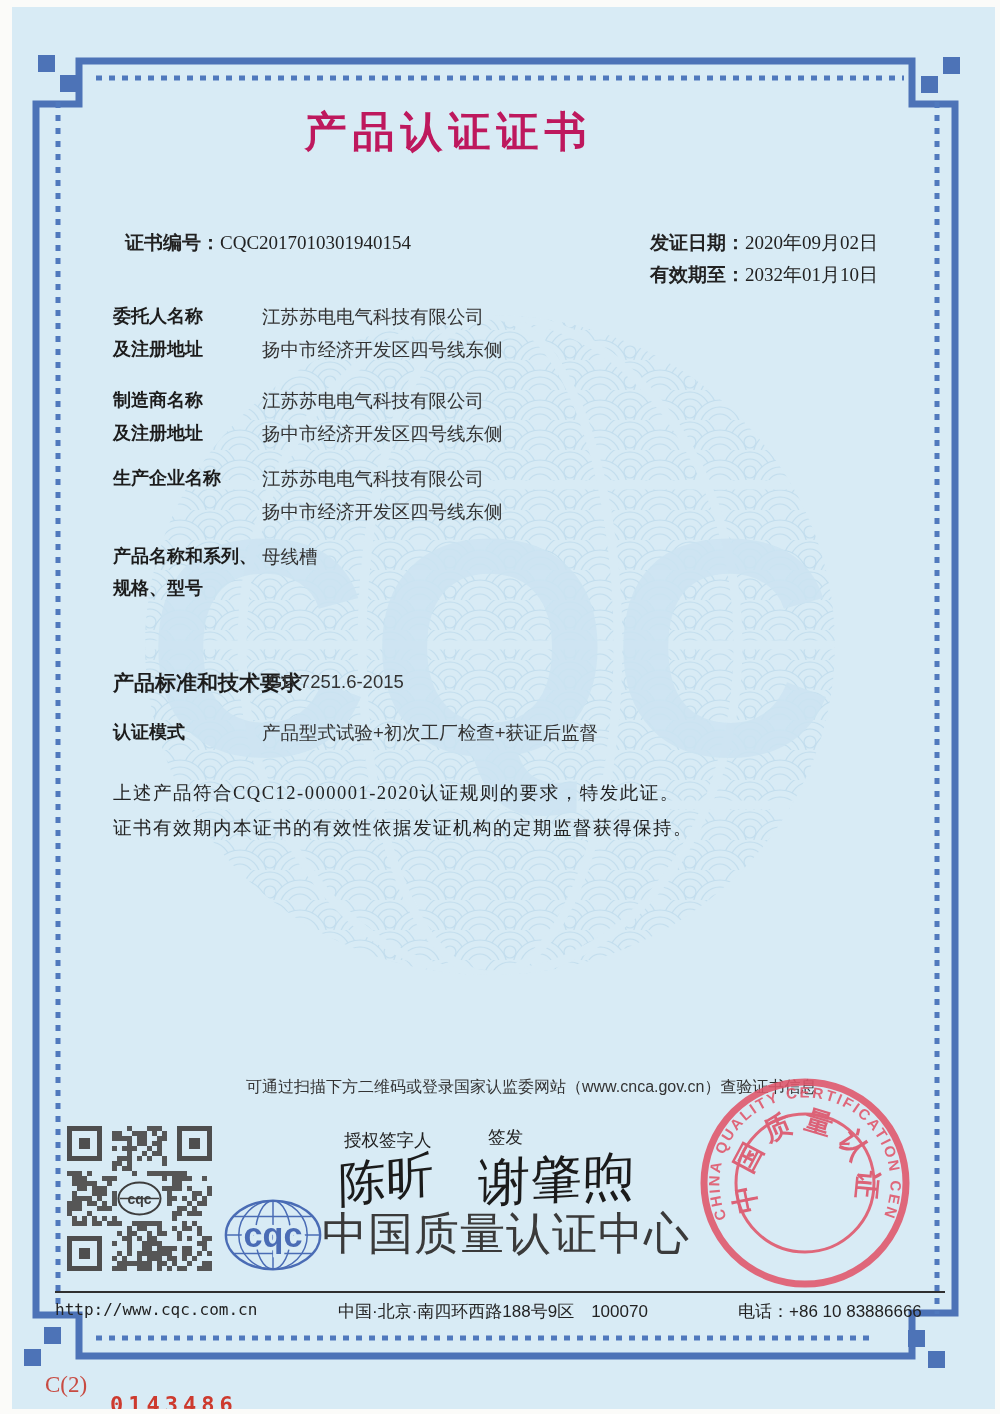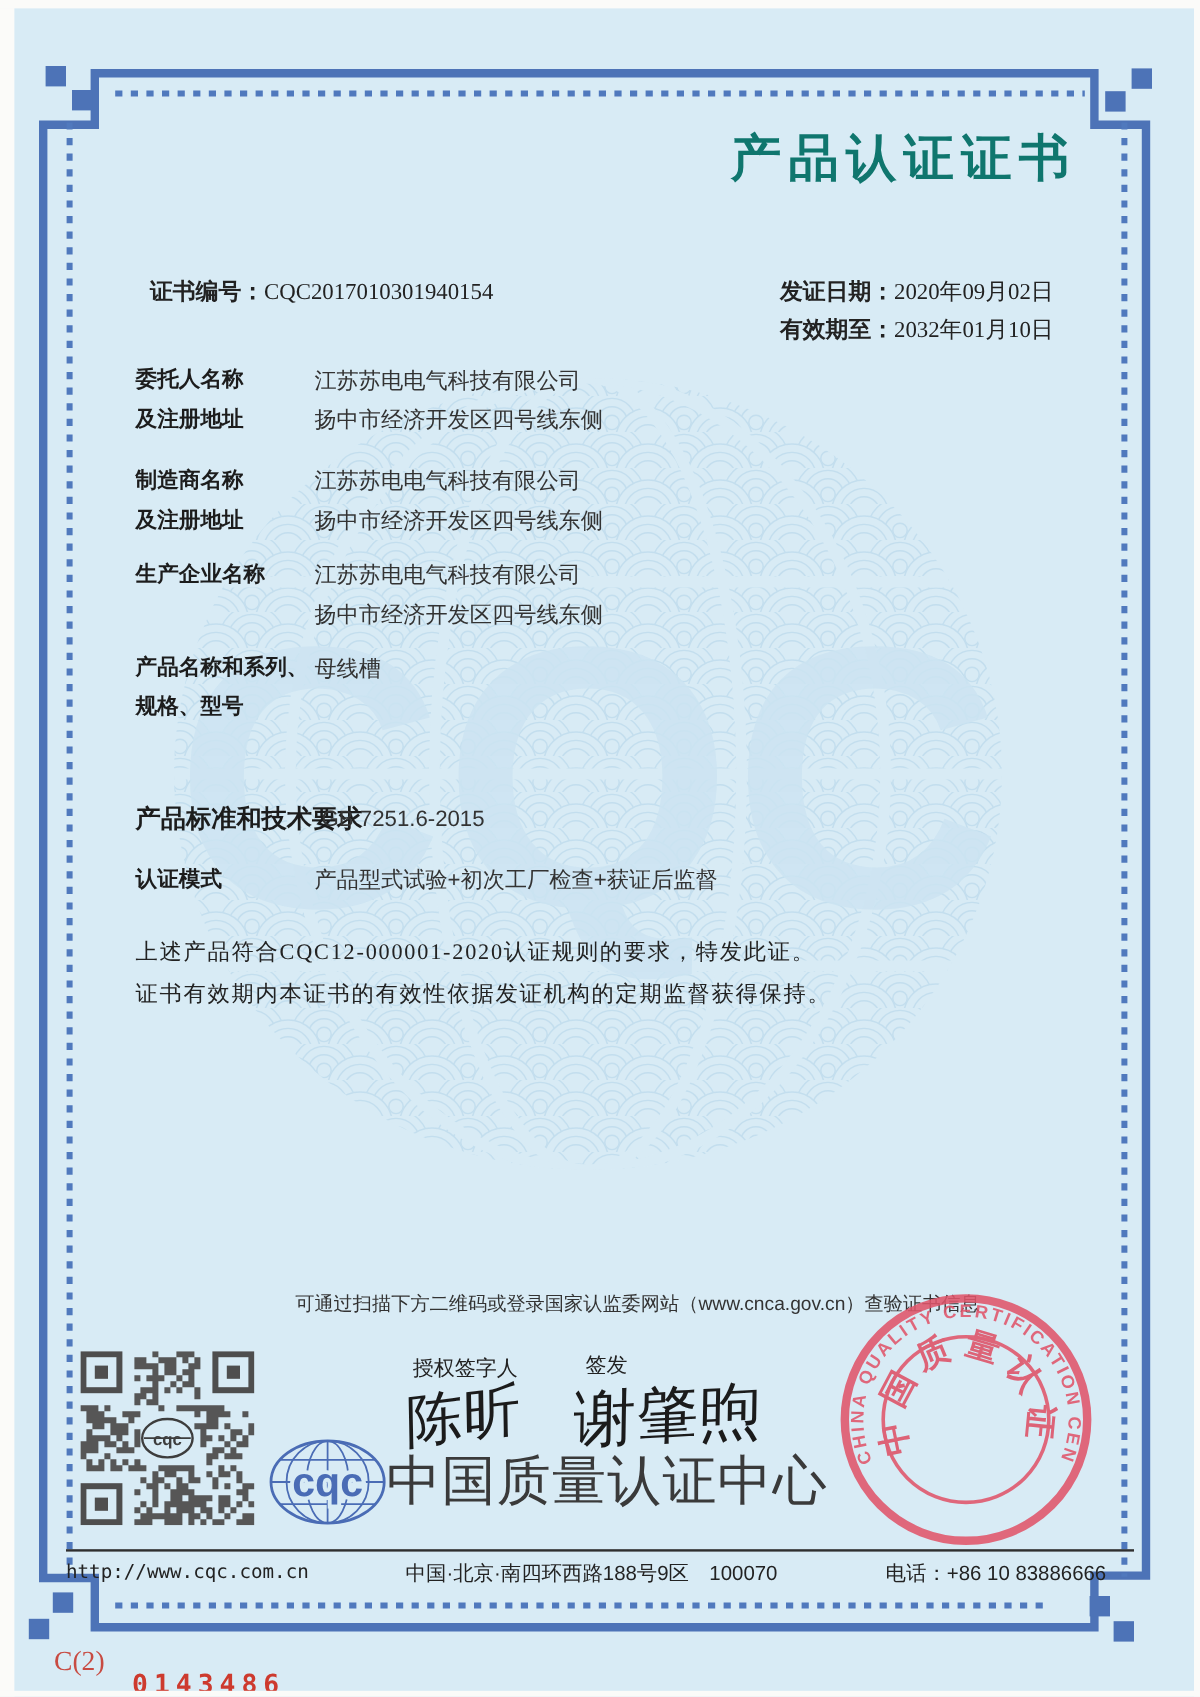--- a/index.html
+++ b/index.html
@@ -2,22 +2,22 @@
 <html><head>
 <meta charset="utf-8">
 <style>
   html,body{margin:0;padding:0;}
   body{width:1000px;height:1414px;background:#f5f5f2;position:relative;
        font-family:"Liberation Sans",sans-serif;color:#2a2a2a;}
   .abs{position:absolute;}
   .page{left:0;top:0;width:1000px;height:1414px;background:#d8ebf5;}
   .scan-strip{background:#fbfbf9;}
   
-  .title{left:0;top:104px;width:897px;text-align:right;font-size:42px;font-weight:bold;
-         letter-spacing:6px;color:#0f766e;}
+  .title{left:0;top:104px;width:897px;text-align:center;font-size:42px;font-weight:bold;
+         letter-spacing:6px;color:#be185d;}
   .subtitle{left:0;top:158px;width:1000px;text-align:center;font-size:33px;font-weight:600;
             letter-spacing:3px;color:#383838;}
   .kai{font-family:"Liberation Serif",serif;}
   .meta-line{font-size:19px;color:#222;}
   .meta-label{font-weight:bold;}
   
   .flabel{left:113px;width:175px;font-size:18px;font-weight:bold;color:#1c1c1c;line-height:33px;white-space:nowrap;}
   .flabel.small{font-size:21px;}
   .fvalue{left:262px;width:660px;font-size:18.5px;color:#333;line-height:33px;white-space:nowrap;}
   .spec{left:262px;top:568px;width:665px;font-size:18.5px;color:#333;line-height:26px;

